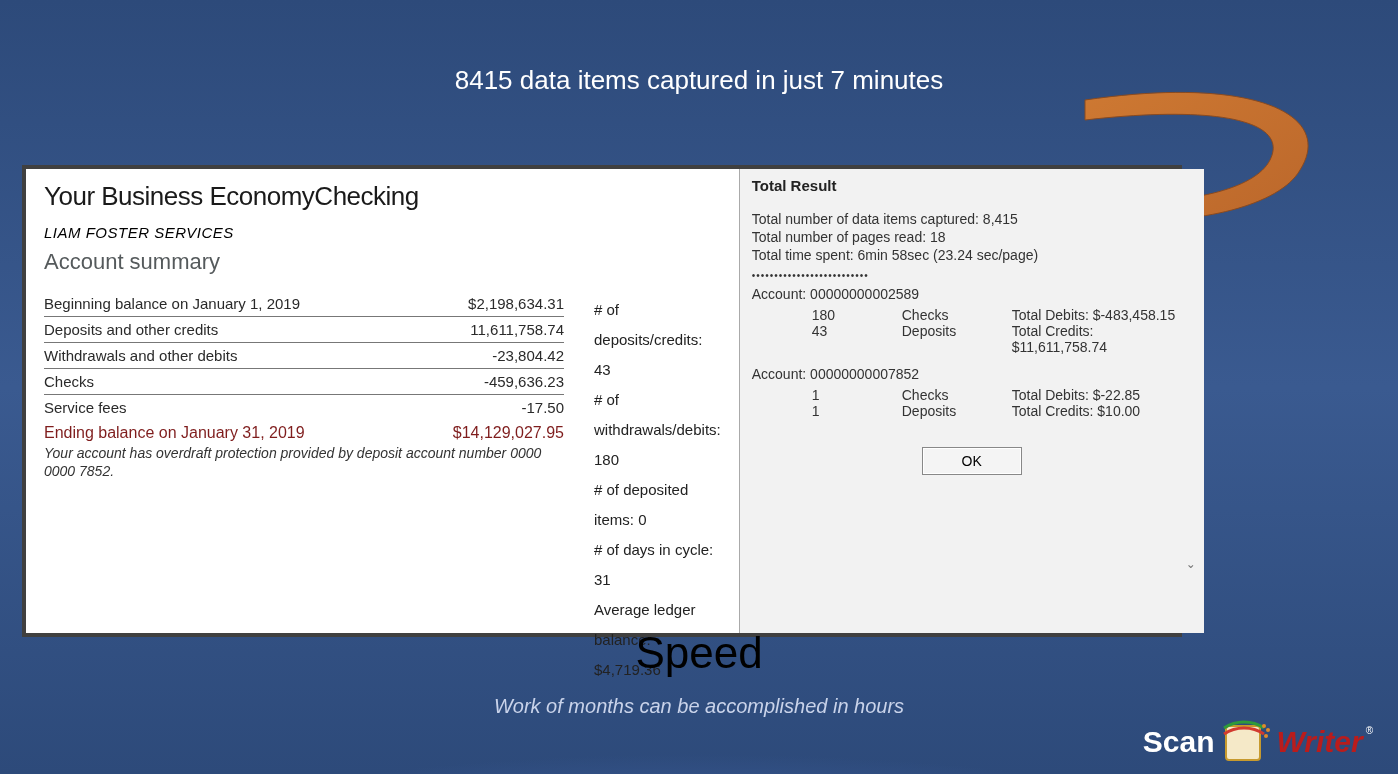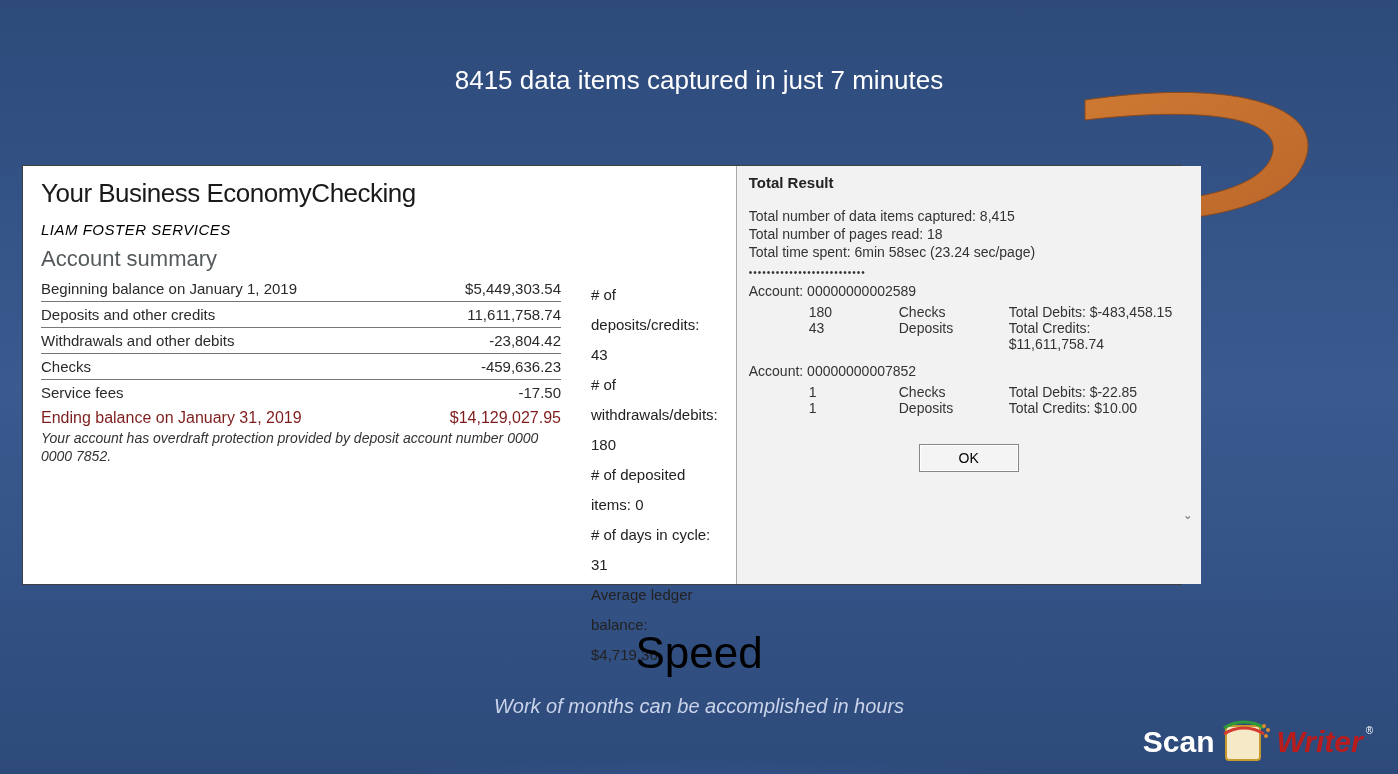--- a/index.html
+++ b/index.html
@@ -10,37 +10,37 @@
   .headline {
     position:absolute; top:65px; left:0; right:0; text-align:center;
     color:#fff; font-size:26px; font-weight:400;
   }
 
   
   .arrow-wrap { position:absolute; top:60px; left:1045px; width:300px; height:220px; pointer-events:none; }
 
   
   .doc-wrap {
-    position:absolute; top:165px; left:22px; width:1160px; height:420px;
-    background:#fff; border:1px solid #404040;
+    position:absolute; top:165px; left:22px; width:1160px; height:472px;
+    background:#fff; border:4px solid #404040;
     display:flex;
   }
   .doc-left {
     width:745px; padding:10px 18px 10px 18px; position:relative;
   }
   .doc-right {
     flex:1; background:#f2f2f2; border-left:1px solid #aaa;
     padding:6px 12px 10px 12px; position:relative; font-size:14px; color:#333;
   }
 
   .acct-title { font-size:26px; font-weight:400; color:#1a1a1a; margin-top:2px; letter-spacing:-0.5px;}
   .acct-name { font-size:15px; color:#000000; margin-top:12px; letter-spacing:0.5px;font-style:italic; }
   .acct-summary { font-size:22px; color:#555a5c; margin-top:8px; }
 
-  .summary-pane { display:flex; gap:30px; margin-top:4px; }
+  .summary-pane { display:flex; gap:30px; margin-top:16px; }
   .summary-col1 { width:520px; }
   .summary-col2 { flex:1; font-size:15px; color:#222; line-height:30px; padding-top:4px; }
 
   .row { display:flex; justify-content:space-between; border-bottom:1px solid #777; padding:4px 0; font-size:15px; color:#2a2a2a; }
   .row.noborder { border-bottom:none; }
   .row .lbl { }
   .row .val { }
   .ending { display:flex; justify-content:space-between; font-size:16px; color:#7f1d1d; padding-top:4px; }
   .footnote { font-size:14px; font-style:italic; color:#333; margin-top:2px; max-width:520px; line-height:18px;}
 
@@ -101,21 +101,21 @@
 <div class="doc-wrap">
   <div class="doc-left">
     <div class="acct-title">Your Business EconomyChecking</div>
     <div class="acct-name">LIAM FOSTER SERVICES</div>
     <div class="acct-summary">Account summary</div>
 
     <div class="summary-pane">
       <div class="summary-col1">
         <div class="row">
           <span class="lbl">Beginning balance on January 1, 2019</span>
-          <span class="val">$5,449,303.54</span>
+          <span class="val">$2,198,634.31</span>
         </div>
         <div class="row">
           <span class="lbl">Deposits and other credits</span>
           <span class="val">11,611,758.74</span>
         </div>
         <div class="row">
           <span class="lbl">Withdrawals and other debits</span>
           <span class="val">-23,804.42</span>
         </div>
         <div class="row">

